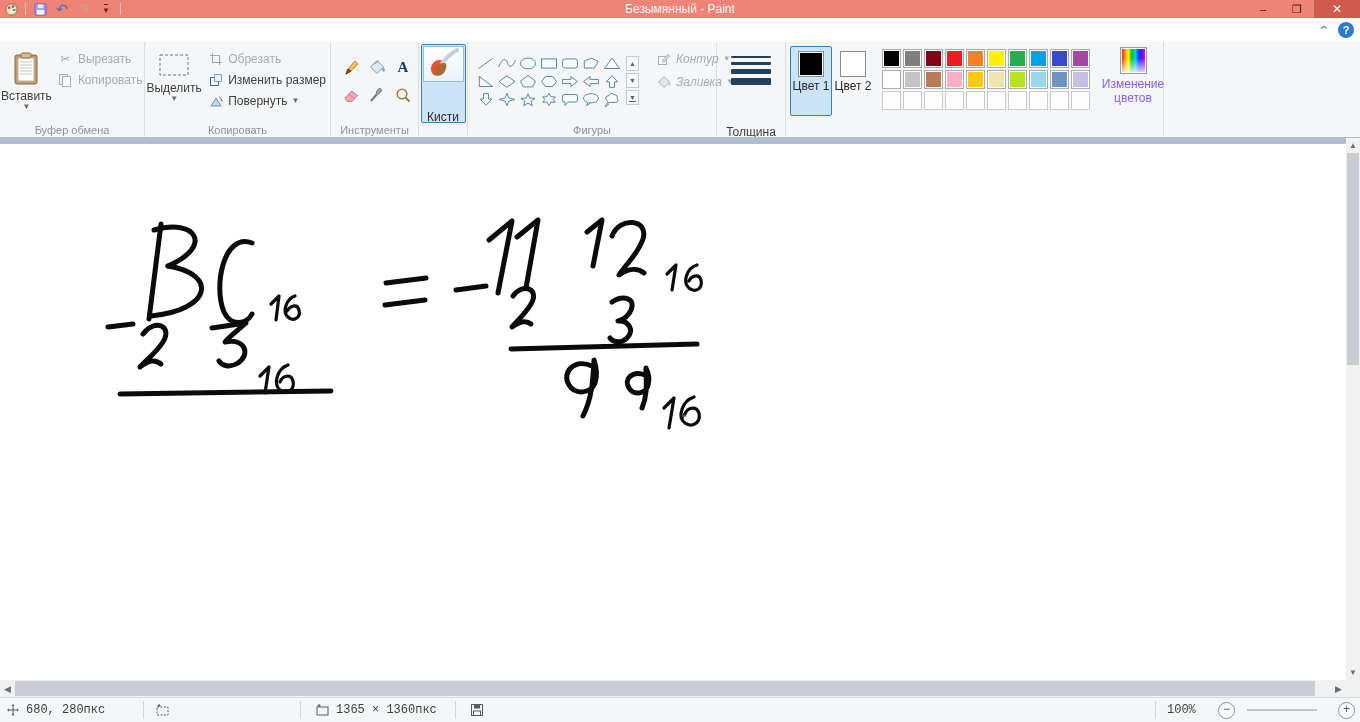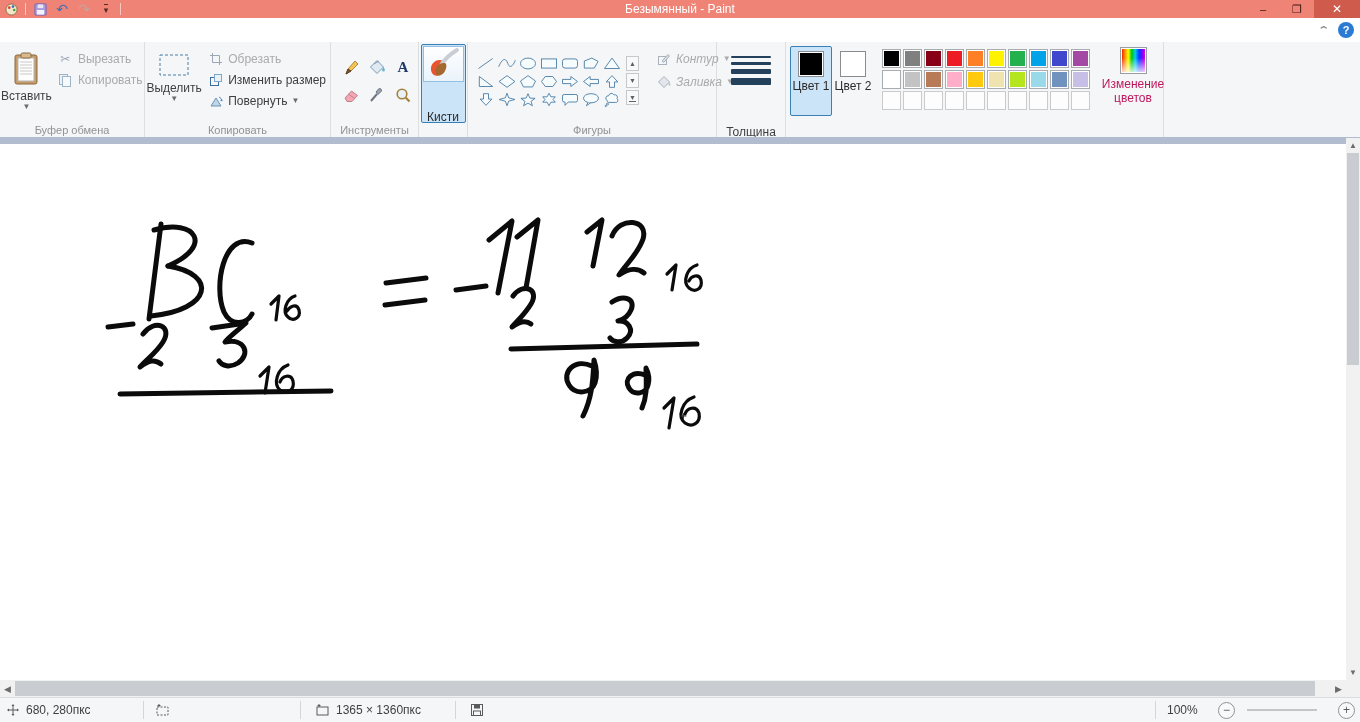--- a/index.html
+++ b/index.html
@@ -68,21 +68,21 @@
   .size-bars div { background:#24415C; border-radius:1px; }
   .size-btn .lbl { margin-top:9px; font-size:12px; color:#3f3f3f; }
 
   .g-colors { width:378px; display:flex; align-items:flex-start; }
   .colorbig { margin-top:4px; width:42px; height:70px; display:flex; flex-direction:column; align-items:center; padding-top:4px; border:1px solid transparent; border-radius:2px; font-size:12px; color:#2b2b2b; text-align:center; line-height:1.15; }
   .colorbig.selected { background:#CCE4F7; border-color:#3980B5; }
   .swatch-big { width:26px; height:26px; border:1px solid #8a8d90; box-shadow:inset 0 0 0 1px #fff; margin-bottom:3px; }
   .palette { display:grid; grid-template-columns:repeat(10,19px); grid-auto-rows:19px; gap:2px; margin:7px 0 0 8px; }
   .pal-cell { border:1px solid #A9ACAF; box-shadow:inset 0 0 0 1px #fff; }
   .pal-cell.empty { border:1px solid #C9CBCD; background:#FDFDFD; box-shadow:none; }
-  .editcolors { margin:5px 0 0 14px; width:58px; display:flex; flex-direction:column; align-items:center; font-size:12px; color:#be185d; text-align:center; line-height:1.15; }
+  .editcolors { margin:5px 0 0 14px; width:58px; display:flex; flex-direction:column; align-items:center; font-size:12px; color:#8b5cf6; text-align:center; line-height:1.15; }
   .rainbow { width:27px; height:27px; border:1px solid #9a9da0; box-shadow:inset 0 0 0 1px #fff; margin-bottom:4px;
     background:linear-gradient(to bottom, rgba(255,255,255,0) 40%, rgba(255,255,255,.85) 100%),
                linear-gradient(to right,#ff0000,#ff8000,#ffff00,#00c800,#00c8ff,#0040ff,#8000ff,#ff00c8); }
   .g-rest { flex:1; border-right:none; }
 
   
   .ribbon-strip { position:absolute; top:137px; left:0; width:100%; height:7px; background:#B1BCCE; }
 
   
   .canvas { position:absolute; top:144px; left:0; width:1346px; height:536px; background:#fff; overflow:hidden; }
@@ -91,21 +91,21 @@
   .vscroll { position:absolute; top:138px; right:0; width:14px; height:542px; background:#F1F1F1; }
   .vscroll .arrow { height:15px; display:flex; align-items:center; justify-content:center; color:#6b6b6b; font-size:8px; }
   .vthumb { position:absolute; top:15px; left:1px; width:12px; height:212px; background:#C9CDD2; }
   .hscroll { position:absolute; top:680px; left:0; width:1346px; height:17px; background:#F1F1F1; display:flex; align-items:center; }
   .hscroll .arrow { width:15px; height:17px; display:flex; align-items:center; justify-content:center; color:#6b6b6b; font-size:9px; }
   .hthumb { position:absolute; left:15px; top:1px; width:1300px; height:15px; background:#C9CDD2; }
   .hscroll .arrow.right { position:absolute; right:0; }
   .scroll-corner { position:absolute; right:0; top:680px; width:14px; height:17px; background:#F1F1F1; }
 
   
-  .statusbar { position:absolute; top:697px; left:0; width:100%; height:25px; background:#F5F6F7; border-top:1px solid #DADCDE; font-size:12px; color:#3f3f3f; }
+  .statusbar { position:absolute; top:697px; left:0; width:100%; height:25px; background:#F5F6F7; border-top:1px solid #DADCDE; font-size:12px; color:#3f3f3f;font-family:Liberation Mono, monospace; }
   .sb-item { position:absolute; top:0; height:24px; display:flex; align-items:center; gap:6px; }
   .sb-div { position:absolute; top:3px; width:1px; height:18px; background:#D4D6D8; }
   .zoom-btn { width:17px; height:17px; border:1px solid #8F9294; border-radius:50%; background:#F8F9FA; color:#5a5a5a; display:flex; align-items:center; justify-content:center; font-size:12px; line-height:1; }
   .zoom-track { position:absolute; top:11px; left:1247px; width:70px; height:2px; background:#C3C5C7; }
 </style>
 </head>
 <body>
 
 <div id="app">
 

